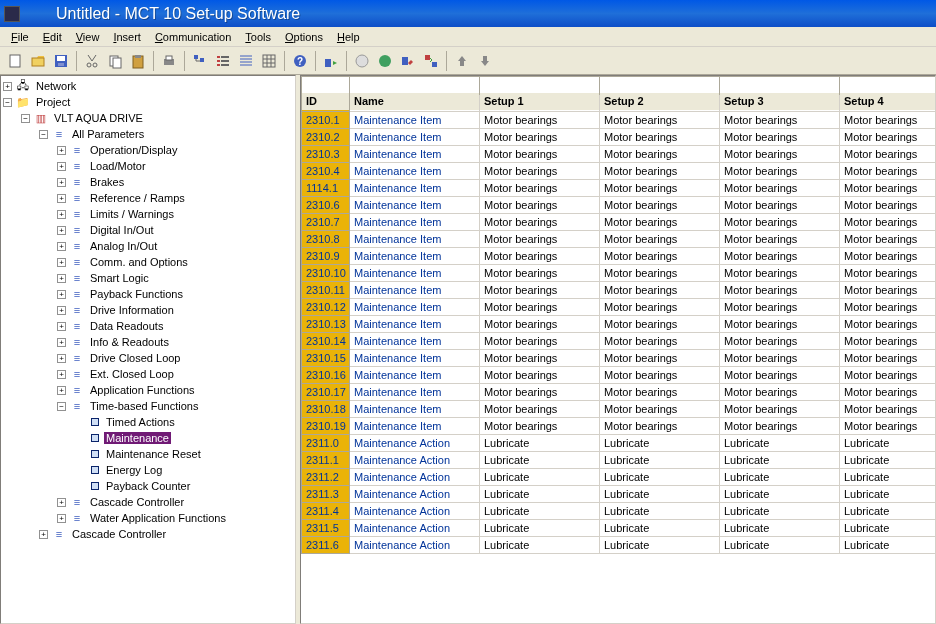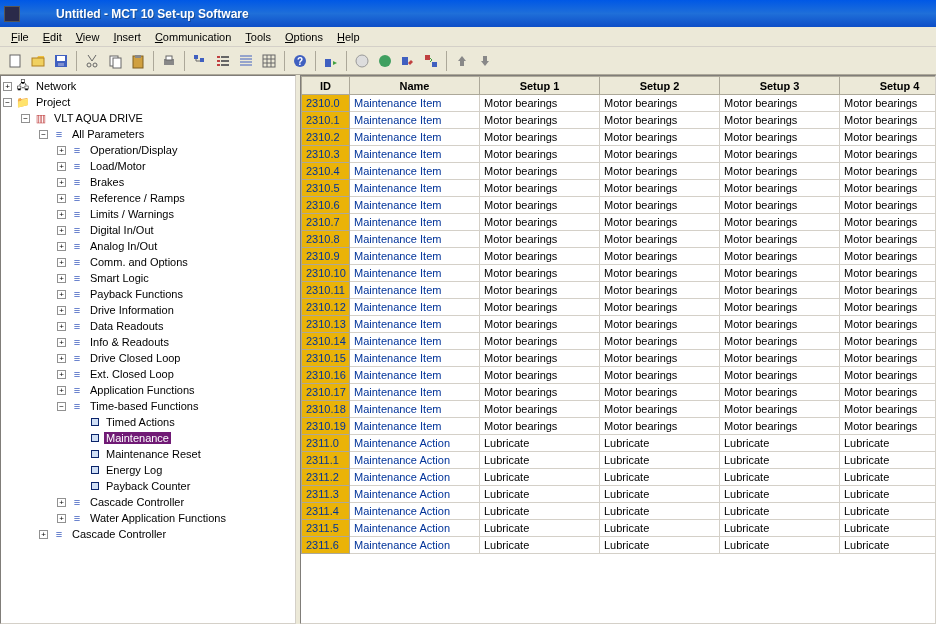--- a/index.html
+++ b/index.html
@@ -1,20 +1,20 @@
 <!DOCTYPE html>
 <html><head>
 <meta charset="utf-8">
 <style>
 * { margin: 0; padding: 0; box-sizing: border-box; }
 body { font-family: Tahoma, sans-serif; font-size: 11px; background: #ece9d8; overflow: hidden; width: 936px; height: 624px; }
 
 .titlebar { height: 27px; background: linear-gradient(to bottom, #0058e6 0%, #1f6fd9 50%, #0d4ec7 100%); color: white; display: flex; align-items: center; padding: 0 4px; }
 .titlebar .appicon { width: 16px; height: 16px; margin-right: 4px; background: #2a2a4a; border: 1px solid #555; display:inline-block; }
-.titlebar .title { font-size: 12px; font-weight: bold; text-shadow: 1px 1px 0 rgba(0,0,0,0.3); padding-left: 32px; }
+.titlebar .title { font-size: 16px; font-weight: normal; text-shadow: 1px 1px 0 rgba(0,0,0,0.3); padding-left: 32px; }
 
 .menubar { height: 20px; background: #ece9d8; display: flex; align-items: center; padding: 0 4px; border-bottom: 1px solid #d4d0c8; }
 .menubar span { padding: 2px 7px; cursor: default; }
 .menubar span u { text-decoration: underline; }
 
 .toolbar { height: 28px; background: #ece9d8; border-bottom: 1px solid #aca899; display: flex; align-items: center; padding: 0 4px; gap: 1px; }
 .tb-btn { width: 22px; height: 22px; display: flex; align-items: center; justify-content: center; cursor: default; border: 1px solid transparent; }
 .tb-sep { width: 1px; height: 20px; background: #aca899; margin: 0 3px; }
 
 .main { display: flex; height: calc(624px - 27px - 20px - 28px); }
@@ -26,21 +26,21 @@
 .tree-row { display: flex; align-items: center; height: 16px; }
 .tree-indent { display:inline-block; position: relative; }
 .expander { width: 9px; height: 9px; border: 1px solid #919191; background: white; font-size: 8px; line-height: 7px; text-align: center; color: black; margin-right: 3px; cursor: default; }
 .expander.blank { border: none; background: transparent; }
 .tree-icon { width: 16px; height: 16px; margin-right: 3px; display: inline-flex; align-items:center; justify-content:center; }
 .tree-label { padding: 0 2px; }
 .tree-label.sel { background: #701a75; color: white; }
 .bullet { width:8px; height:8px; border:1px solid #0a246a; background:#d0dff5; margin-right:5px; margin-left:4px; }
 
 table.grid { border-collapse: collapse; width: 100%; table-layout: fixed; }
-table.grid th { background: #ece9d8; border: 1px solid #aca899; text-align: center; padding: 2px 4px; font-weight: bold; font-size: 11px; height: 18px; position: sticky; top: 0; }
+table.grid th { background: #ece9d8; border: 1px solid #aca899; text-align: left; padding: 2px 4px; font-weight: bold; font-size: 11px; height: 18px; position: sticky; top: 16px; }
 table.grid td { border: 1px solid #d4d0c8; padding: 1px 4px; height: 17px; font-size: 11px; overflow: hidden; white-space: nowrap; }
 table.grid td.id { background: #eab308; color: #003399; border-color:#aca899; }
 table.grid td.name { color: #003399; }
 table.grid col.c-id { width: 48px; }
 table.grid col.c-name { width: 130px; }
 table.grid col.c-s { width: 120px; }
 
 .ico-network::before { content:"🖧"; font-size:11px; }
 .ico-project::before { content:"📁"; color:#d9a400; font-size:11px; }
 .ico-drive::before { content:"▥"; color:#c04040; font-size:11px; }
@@ -426,21 +426,21 @@
           </tr>
           <tr>
             <td class="id">2310.4</td>
             <td class="name">Maintenance Item</td>
             <td>Motor bearings</td>
             <td>Motor bearings</td>
             <td>Motor bearings</td>
             <td>Motor bearings</td>
           </tr>
           <tr>
-            <td class="id">2310.5</td>
+            <td class="id">1114.1</td>
             <td class="name">Maintenance Item</td>
             <td>Motor bearings</td>
             <td>Motor bearings</td>
             <td>Motor bearings</td>
             <td>Motor bearings</td>
           </tr>
           <tr>
             <td class="id">2310.6</td>
             <td class="name">Maintenance Item</td>
             <td>Motor bearings</td>

